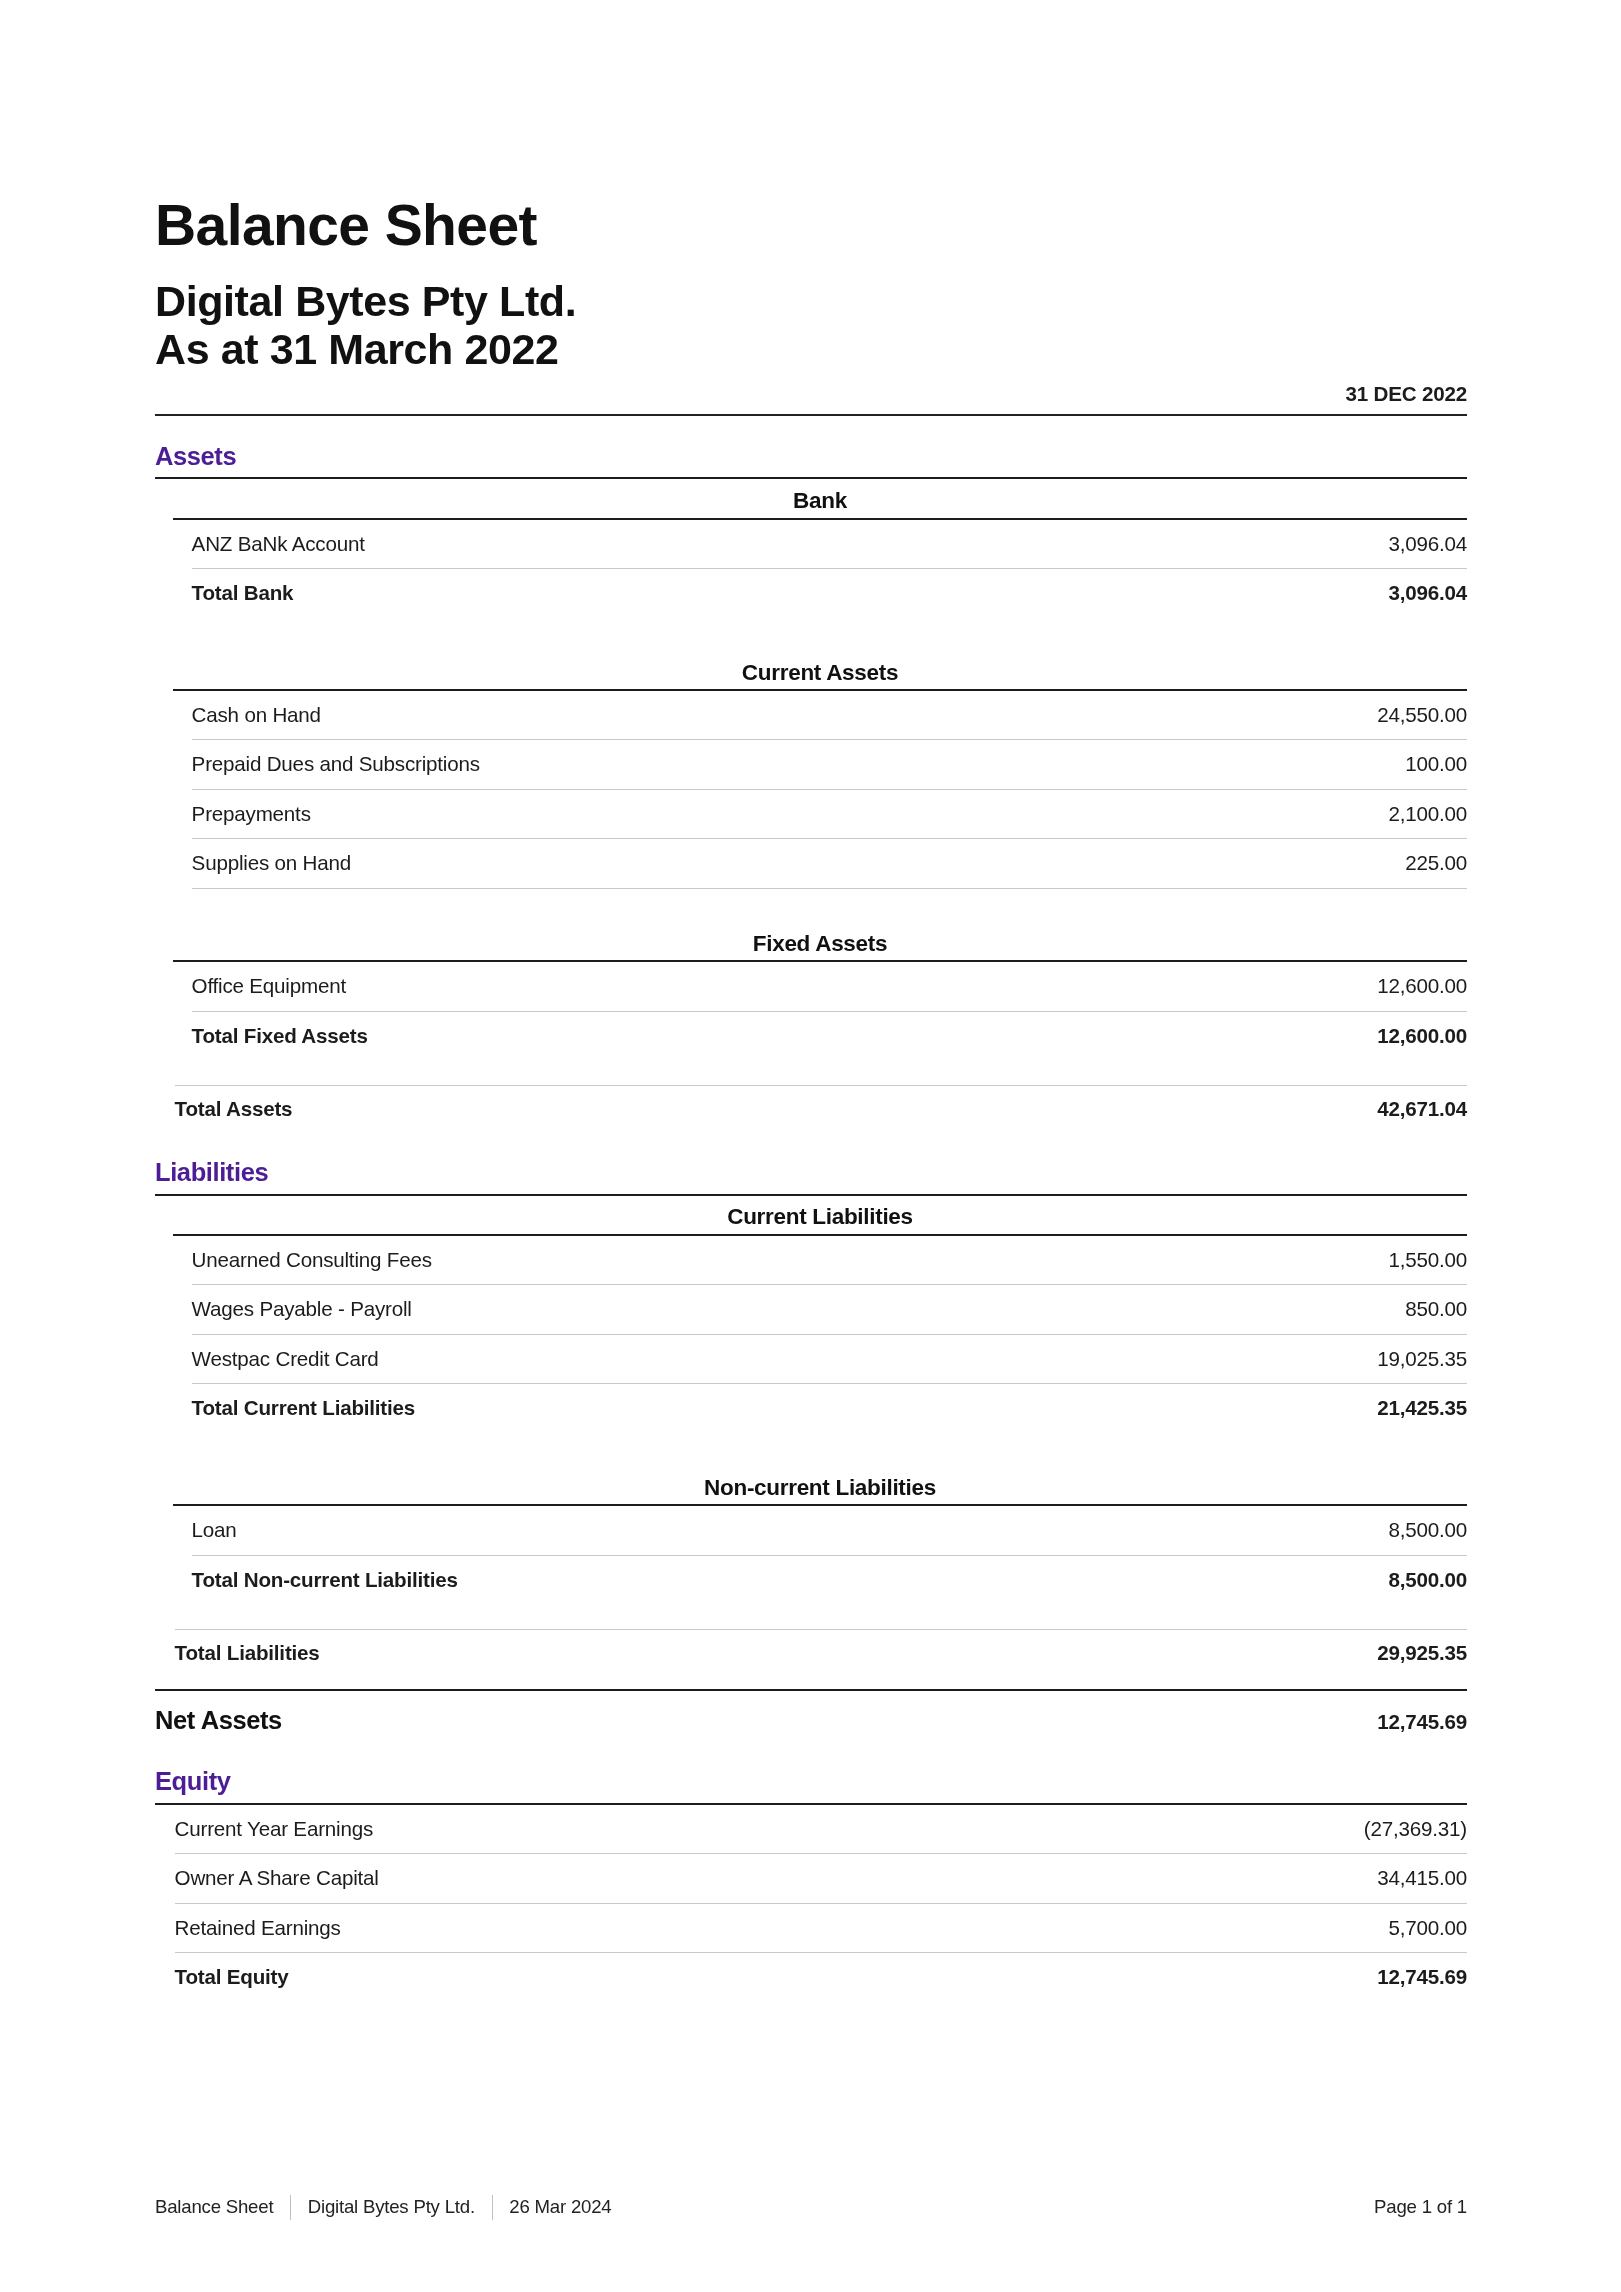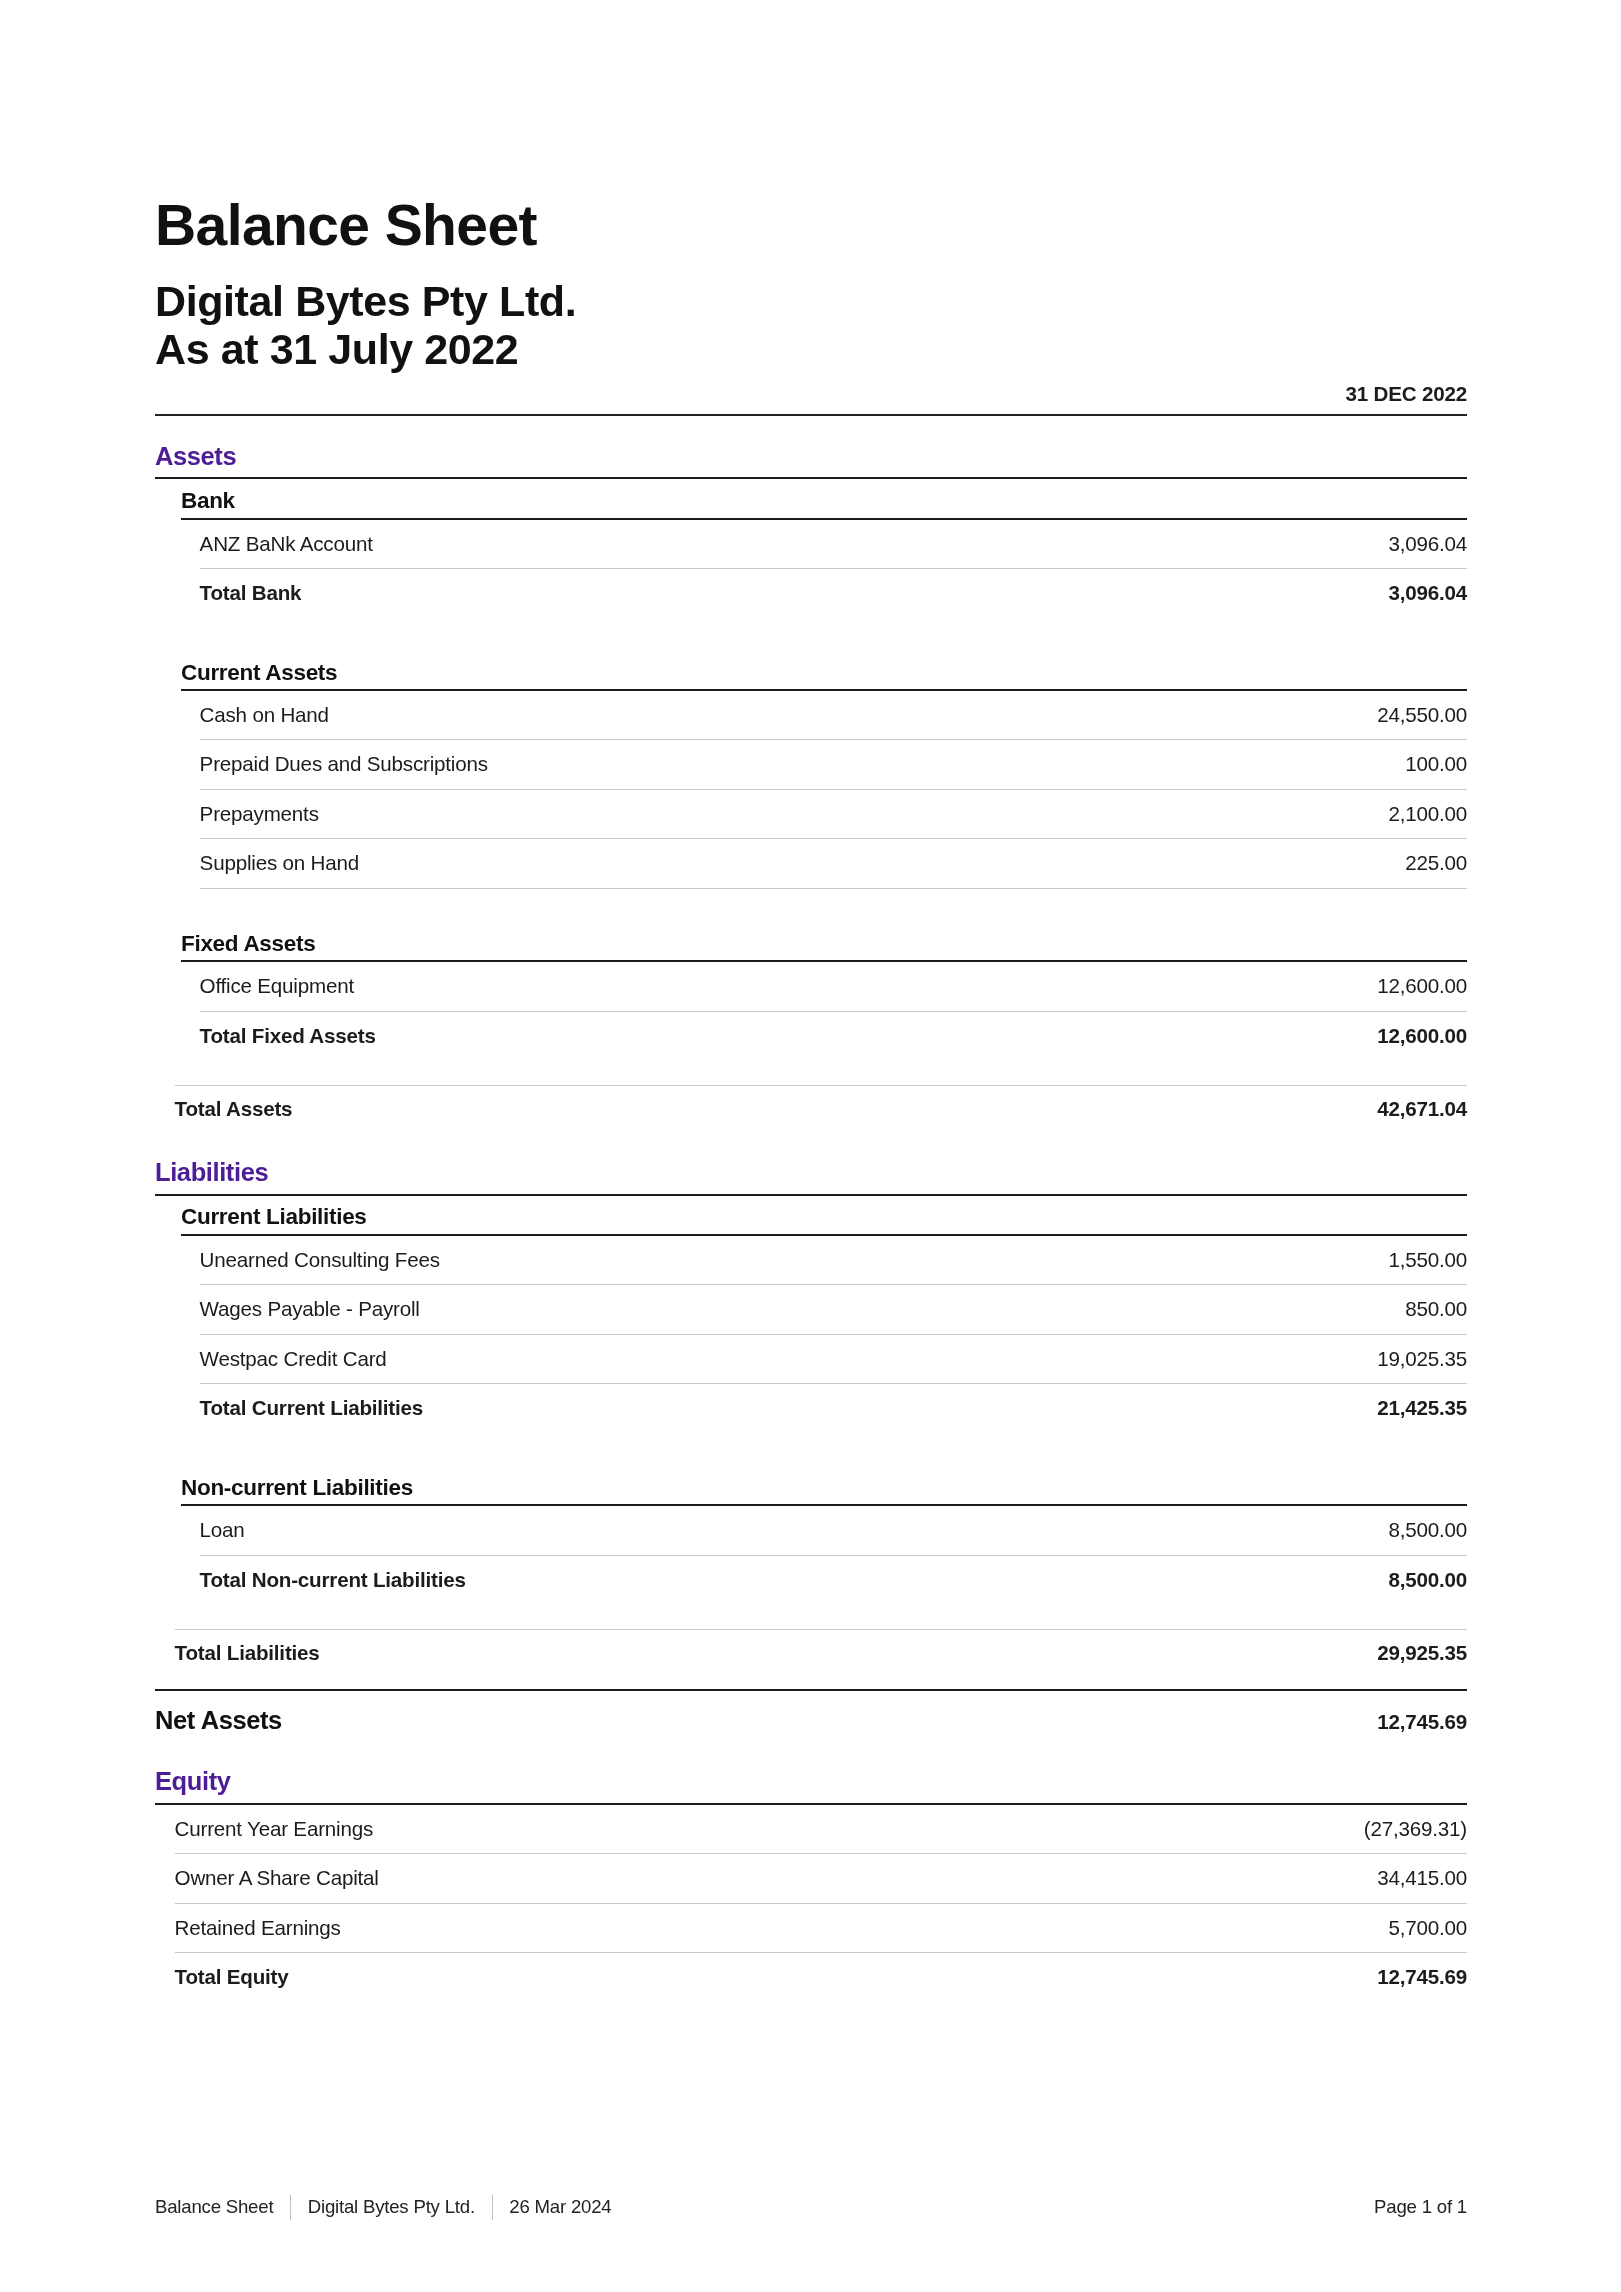--- a/index.html
+++ b/index.html
@@ -44,21 +44,21 @@
   .section-heading {
     margin: 0;
     font-size: 25.5px;
     line-height: 27.4px;
     font-weight: 700;
     letter-spacing: -0.4px;
     color: #4c1d95;
     padding-bottom: 6.9px;
     border-bottom: 2px solid #1d1d1d;
   }
-  .group { margin-top: 43px; margin-left: 26px; }
+  .group { margin-top: 43px; margin-left: 18px; text-align: center; }
   .group.first { margin-top: 9.8px; }
   .group-heading {
     margin: 0;
     font-size: 22.5px;
     line-height: 24.5px;
     font-weight: 700;
     letter-spacing: -0.3px;
     color: #111;
     padding-bottom: 3.9px;
     border-bottom: 2px solid #1d1d1d;
@@ -112,21 +112,21 @@
 </style>
 </head>
 <body>
 
 <div class="page">
 
   <h1 class="title">Balance Sheet</h1>
 
   <div class="subtitle-block">
     <div class="subtitle">Digital Bytes Pty Ltd.</div>
-    <div class="subtitle">As at 31 July 2022</div>
+    <div class="subtitle">As at 31 March 2022</div>
   </div>
 
   <div class="col-header">31 DEC 2022</div>
 
   <div class="section">
     <h2 class="section-heading">Assets</h2>
 
     <div class="group first">
       <h3 class="group-heading">Bank</h3>
       <div class="row">

